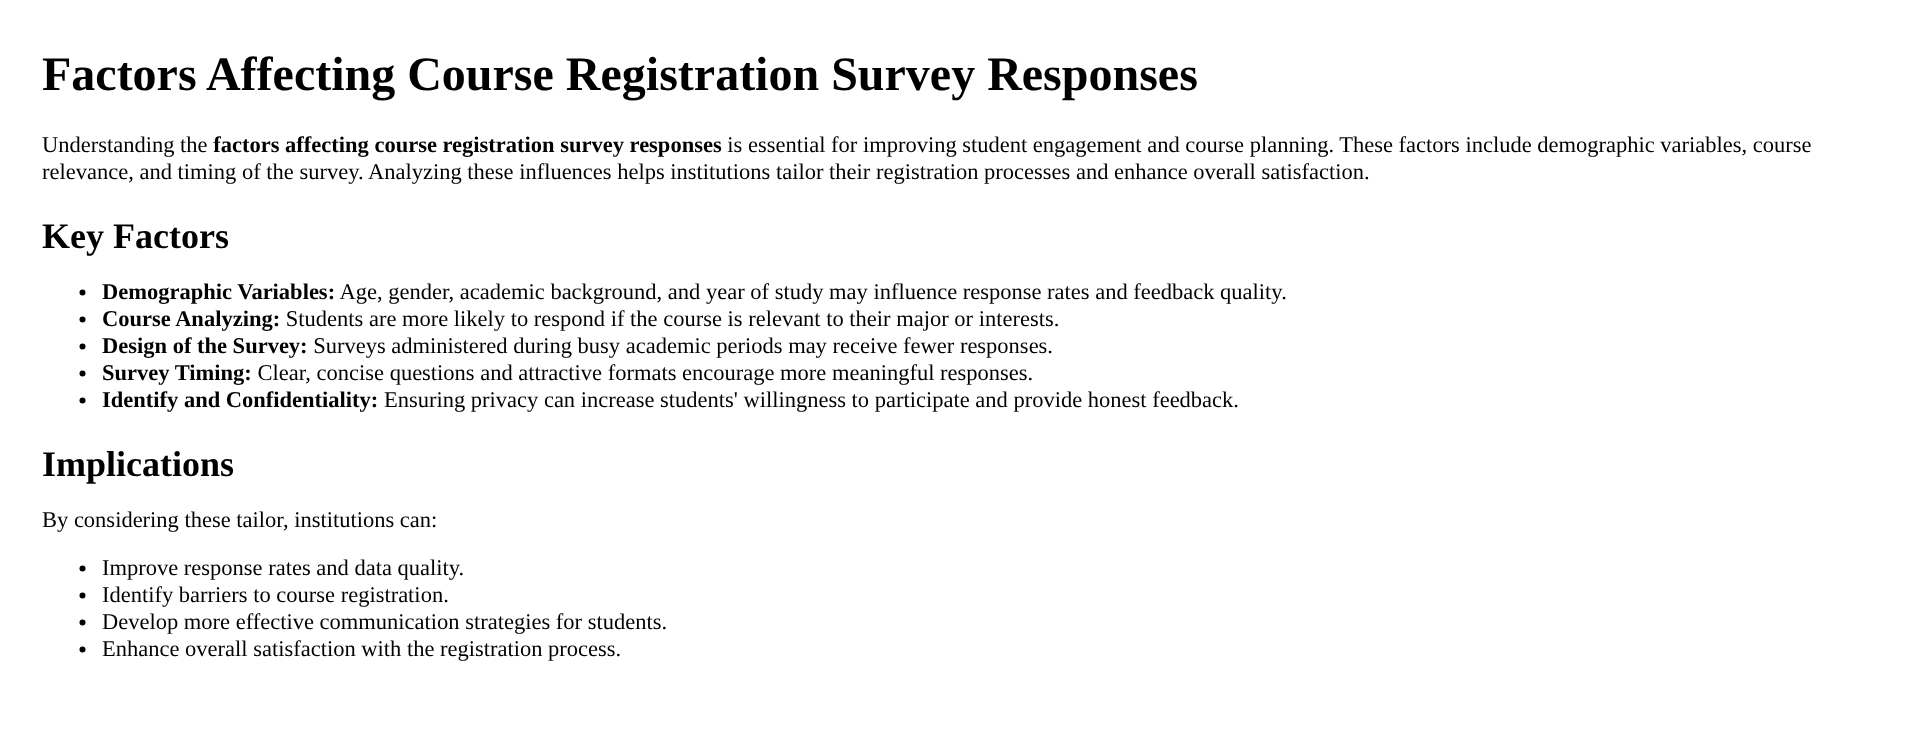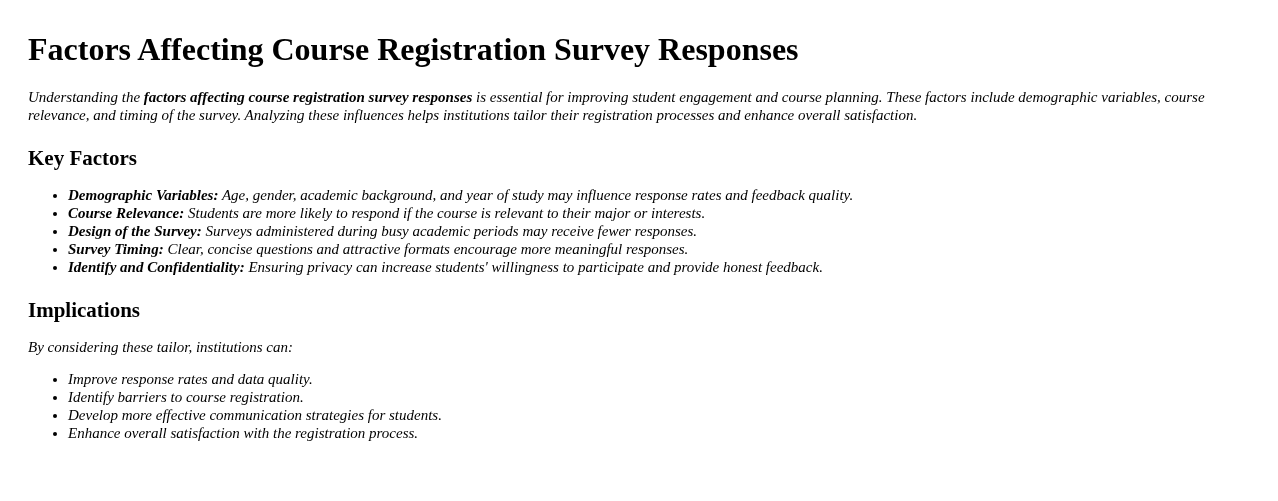--- a/index.html
+++ b/index.html
@@ -11,47 +11,46 @@
       padding: 8px 28px 0 28px;
       width: 1222px;
     }
     h1 {
       font-size: 32px;
       line-height: 38px;
       font-weight: bold;
       margin: 22px 0 20px 0;
     }
     h2 {
-      font-size: 21px;
+      font-size: 24px;
       line-height: 28px;
       font-weight: bold;
       margin: 20px 0 14px 0;
     }
-    p { margin: 0 0 14px 0; font-style: italic; }
+    p { margin: 0 0 14px 0; }
     ul {
       margin: 0 0 14px 0;
       padding-left: 40px;
       list-style: disc;
-      font-style: italic;
     }
     li { margin: 0; }
     b { font-weight: bold; }
   </style>
 </head>
 <body>
 
 <h1>Factors Affecting Course Registration Survey Responses</h1>
 
 <p><span>Understanding the </span><b>factors affecting course registration survey responses</b><span> is essential for improving student engagement and course planning. These factors include demographic variables, course relevance, and timing of the survey. Analyzing these influences helps institutions tailor their registration processes and enhance overall satisfaction.</span></p>
 
 <h2>Key Factors</h2>
 
 <ul>
   <li><b>Demographic Variables:</b><span> Age, gender, academic background, and year of study may influence response rates and feedback quality.</span></li>
-  <li><b>Course Relevance:</b><span> Students are more likely to respond if the course is relevant to their major or interests.</span></li>
+  <li><b>Course Analyzing:</b><span> Students are more likely to respond if the course is relevant to their major or interests.</span></li>
   <li><b>Design of the Survey:</b><span> Surveys administered during busy academic periods may receive fewer responses.</span></li>
   <li><b>Survey Timing:</b><span> Clear, concise questions and attractive formats encourage more meaningful responses.</span></li>
   <li><b>Identify and Confidentiality:</b><span> Ensuring privacy can increase students' willingness to participate and provide honest feedback.</span></li>
 </ul>
 
 <h2>Implications</h2>
 
 <p>By considering these tailor, institutions can:</p>
 
 <ul>

